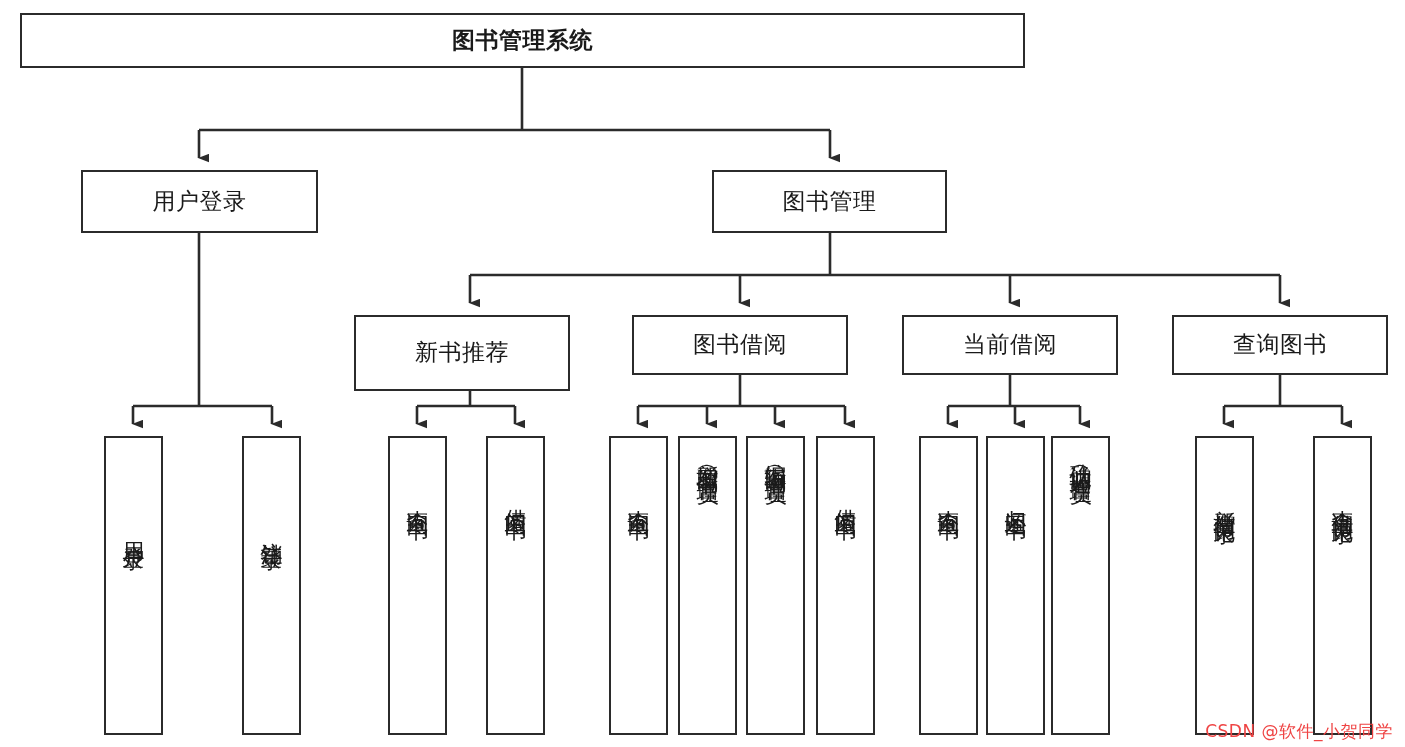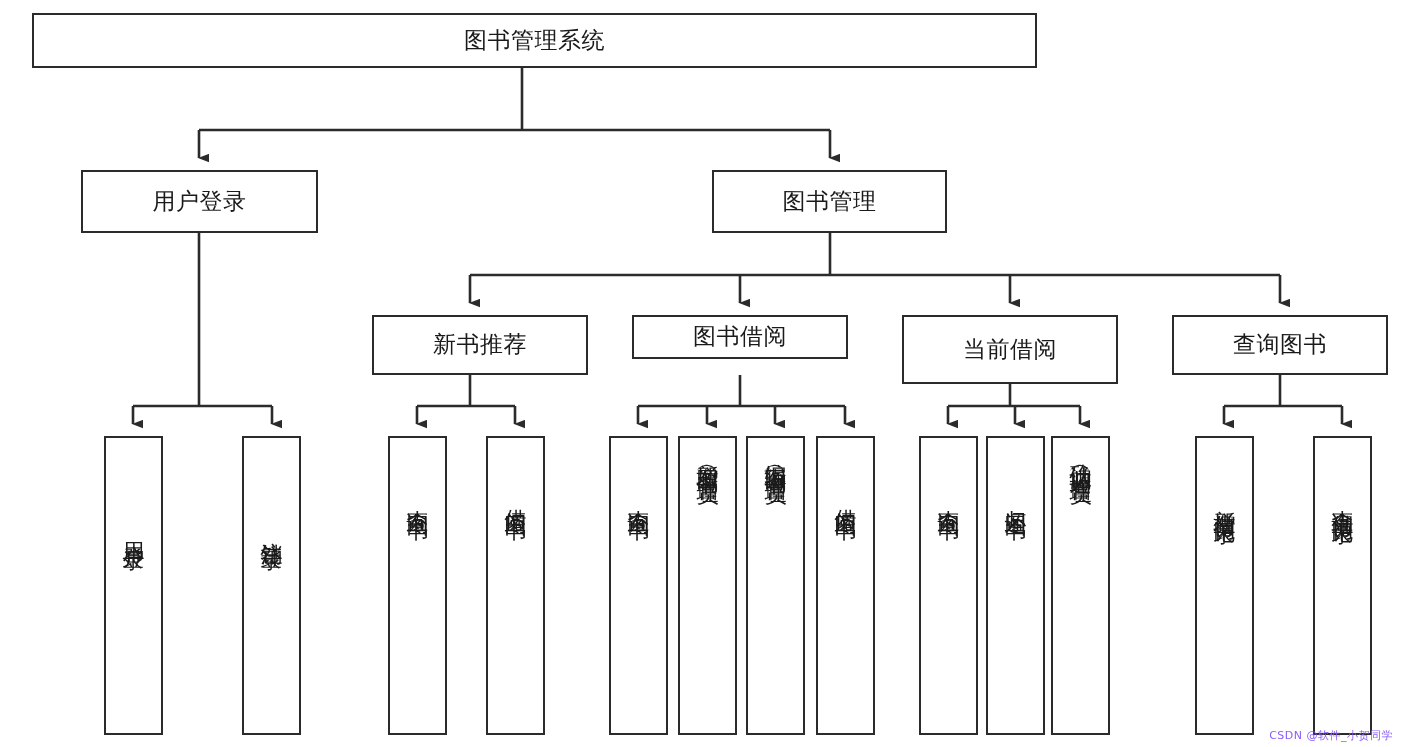--- a/index.html
+++ b/index.html
@@ -62,22 +62,22 @@
   .node.vert.mid .lbl {
     margin-top: 84px;
   }
   .node.vert.mid2 .lbl {
     margin-top: 52px;
   }
   .watermark {
     position: absolute;
     right: 12px;
     bottom: 4px;
-    font-size: 11px;
-    color: #8b5cf6;
+    font-size: 17px;
+    color: #ef4444;
     white-space: nowrap;
     letter-spacing: 0.5px;
   }
 </style>
 </head>
 <body>
 
 <div id="canvas">
 
   <svg class="edges" viewBox="0 0 1405 747" xmlns="http://www.w3.org/2000/svg">
@@ -123,38 +123,38 @@
       <path d="M1015,406 L1015,424" marker-end="url(#arw)"></path>
       <path d="M1080,406 L1080,424" marker-end="url(#arw)"></path>
 
       <path d="M1280,375 L1280,406"></path>
       <path d="M1224,406 L1342,406"></path>
       <path d="M1224,406 L1224,424" marker-end="url(#arw)"></path>
       <path d="M1342,406 L1342,424" marker-end="url(#arw)"></path>
     </g>
   </svg>
 
-  <div class="node root horiz" style="left:32px; top:13px; width:1005px; height:55px;">
+  <div class="node root horiz" style="left:20px; top:13px; width:1005px; height:55px;font-weight:bold;">
     <span class="lbl">图书管理系统</span>
   </div>
 
   <div class="node horiz" style="left:81px; top:170px; width:237px; height:63px;">
     <span class="lbl">用户登录</span>
   </div>
   <div class="node horiz" style="left:712px; top:170px; width:235px; height:63px;font-family:Liberation Serif, serif;">
     <span class="lbl">图书管理</span>
   </div>
 
-  <div class="node horiz" style="left:372px; top:315px; width:216px; height:60px;">
+  <div class="node horiz" style="left:354px; top:315px; width:216px; height:76px;">
     <span class="lbl">新书推荐</span>
   </div>
-  <div class="node horiz" style="left:632px; top:315px; width:216px; height:44px;">
+  <div class="node horiz" style="left:632px; top:315px; width:216px; height:60px;">
     <span class="lbl">图书借阅</span>
   </div>
-  <div class="node horiz" style="left:902px; top:315px; width:216px; height:69px;">
+  <div class="node horiz" style="left:902px; top:315px; width:216px; height:60px;">
     <span class="lbl">当前借阅</span>
   </div>
   <div class="node horiz" style="left:1172px; top:315px; width:216px; height:60px;">
     <span class="lbl">查询图书</span>
   </div>
 
   <div class="node vert mid" style="left:104px; top:436px; width:59px; height:299px;">
     <span class="lbl">用户登录</span>
   </div>
   <div class="node vert mid" style="left:242px; top:436px; width:59px; height:299px;">

